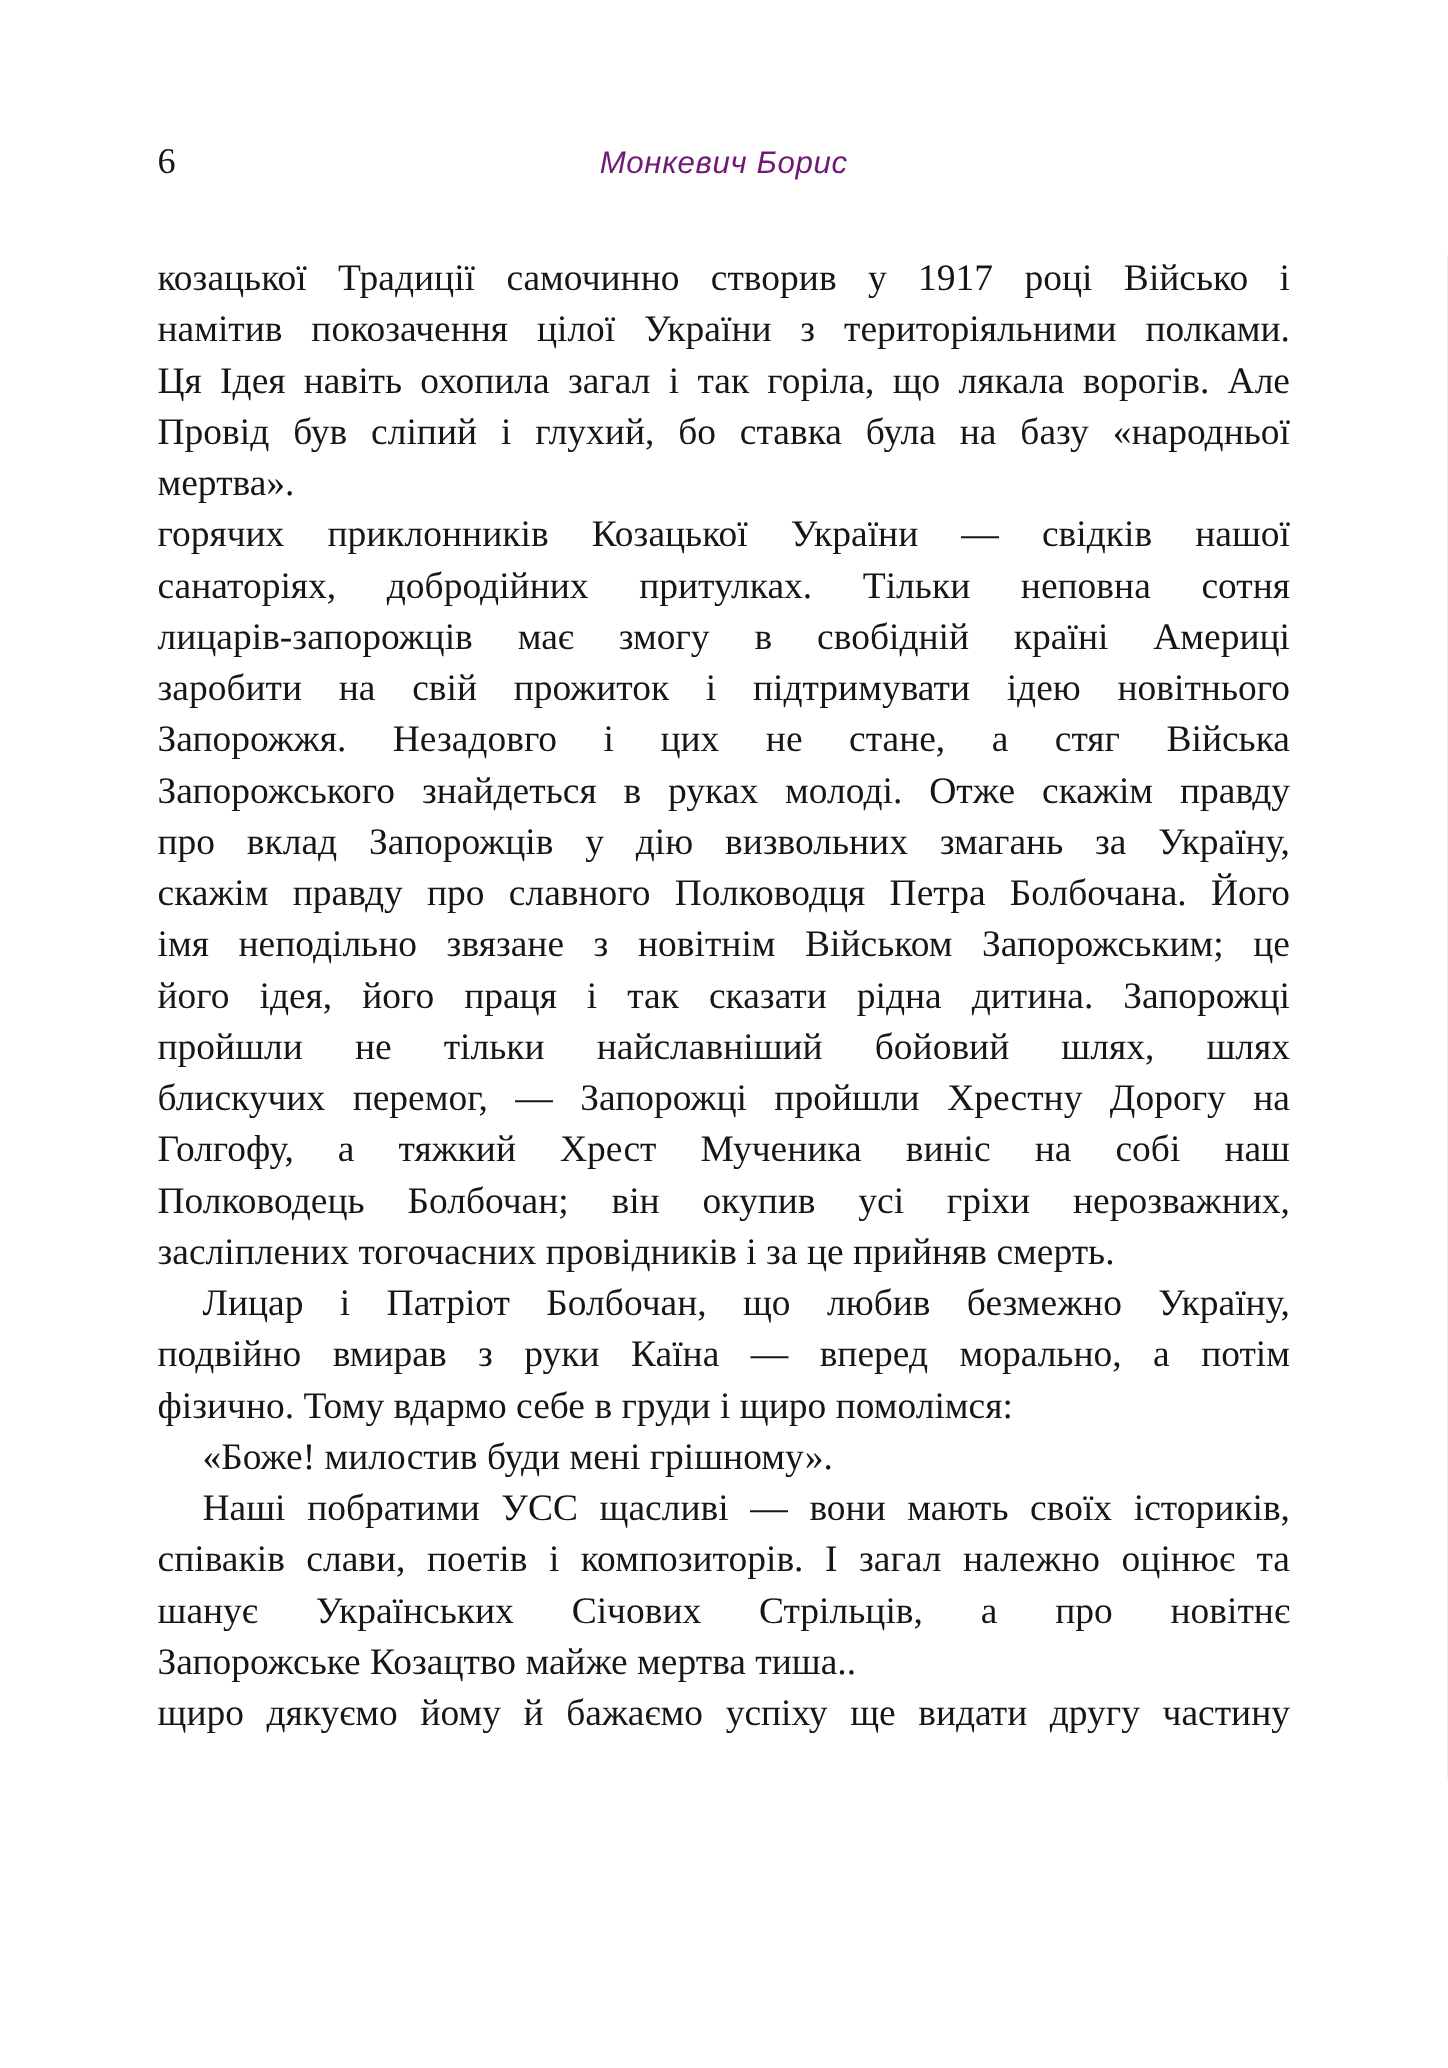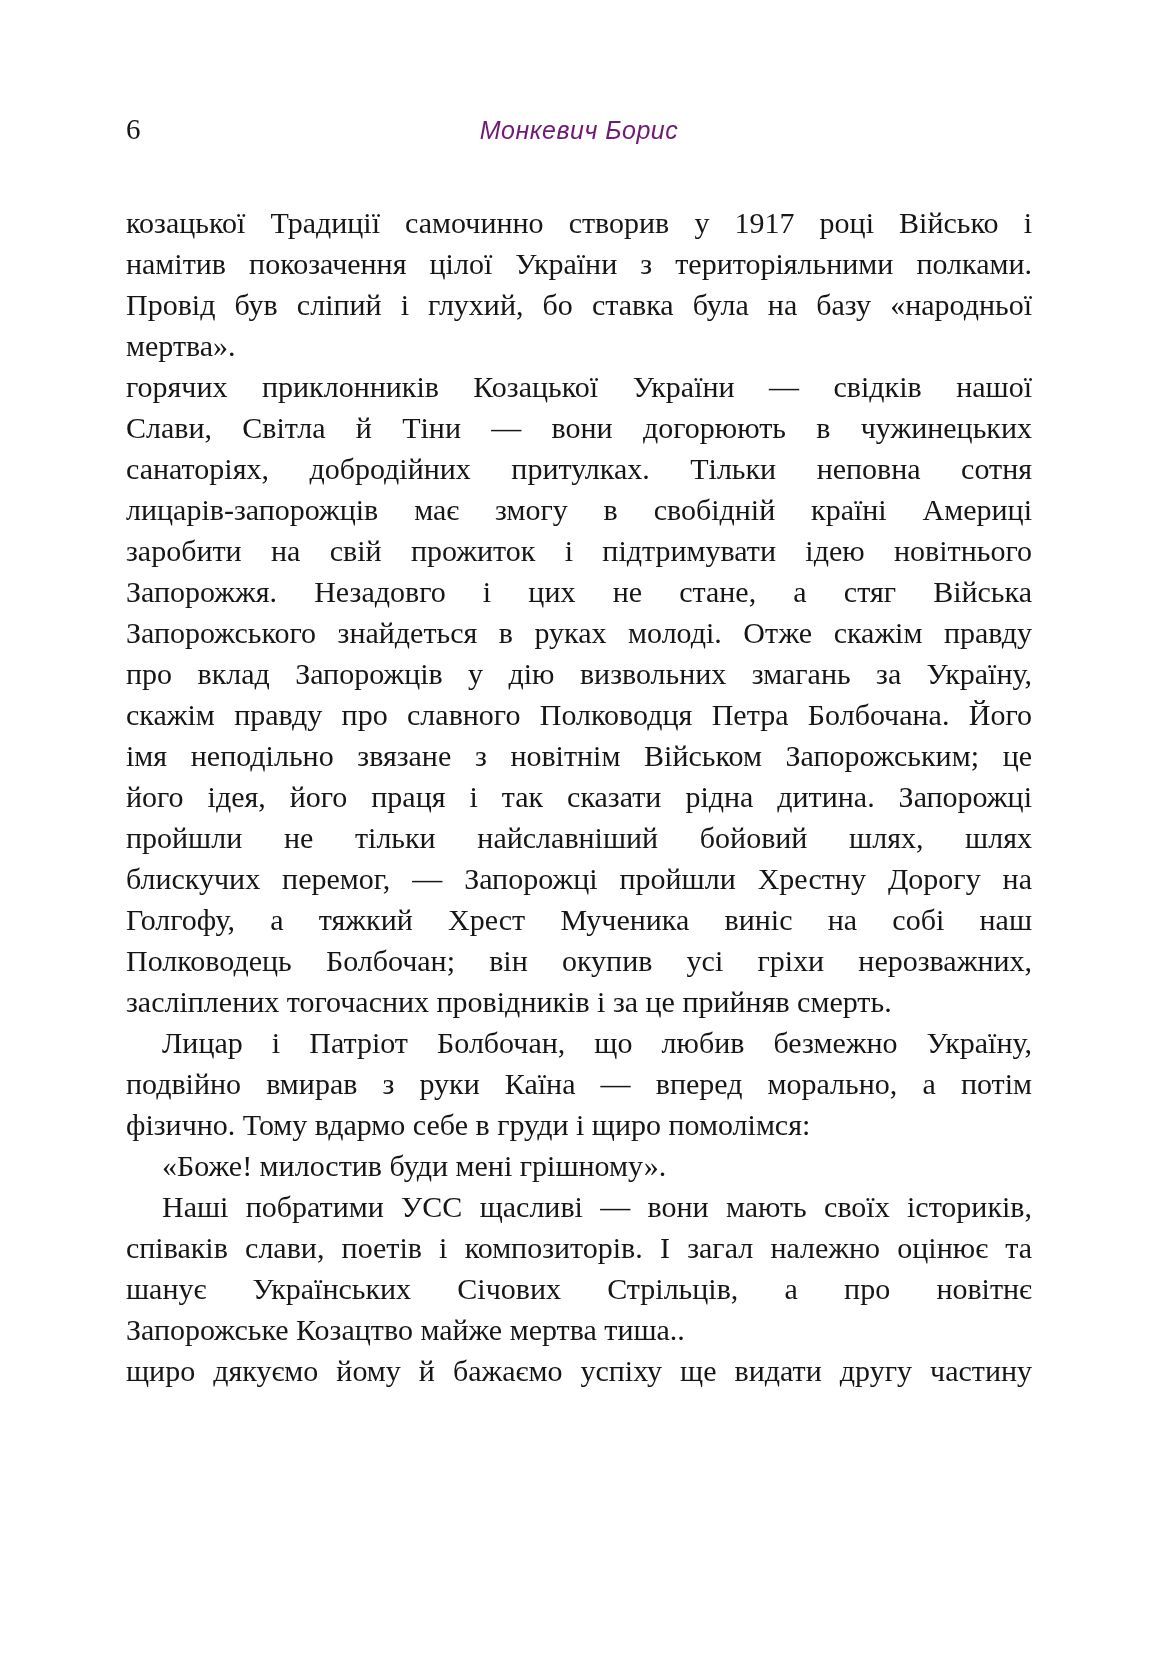--- a/index.html
+++ b/index.html
@@ -63,26 +63,26 @@
 <div class="page" style="background: rgb(255, 255, 255); color: rgb(22, 22, 22);">
   <div class="header">
     <span class="pagenum">6</span>
     <span class="running-title" style="color: #701a75;">Монкевич Борис</span>
     <span class="pagenum spacer"></span>
   </div>
   <div class="body-text" id="body-text">
       <div class="paragraph">
         <div class="line">козацької Традиції самочинно створив у 1917 році Військо і</div>
         <div class="line">намітив покозачення цілої України з територіяльними полками.</div>
+        <div class="line">Ця Ідея навіть охопила загал і так горіла, що лякала ворогів. Але</div>
         <div class="line">Провід був сліпий і глухий, бо ставка була на базу «народньої</div>
         <div class="line no-stretch">мертва».</div>
       </div>
       <div class="paragraph">
         <div class="line">горячих приклонників Козацької України — свідків нашої</div>
-        <div class="line">Слави, Світла й Тіни — вони догорюють в чужинецьких</div>
         <div class="line">санаторіях, добродійних притулках. Тільки неповна сотня</div>
         <div class="line">лицарів-запорожців має змогу в свобідній країні Америці</div>
         <div class="line">заробити на свій прожиток і підтримувати ідею новітнього</div>
         <div class="line">Запорожжя. Незадовго і цих не стане, а стяг Війська</div>
         <div class="line">Запорожського знайдеться в руках молоді. Отже скажім правду</div>
         <div class="line">про вклад Запорожців у дію визвольних змагань за Україну,</div>
         <div class="line">скажім правду про славного Полководця Петра Болбочана. Його</div>
         <div class="line">імя неподільно звязане з новітнім Військом Запорожським; це</div>
         <div class="line">його ідея, його праця і так сказати рідна дитина. Запорожці</div>
         <div class="line">пройшли не тільки найславніший бойовий шлях, шлях</div>

